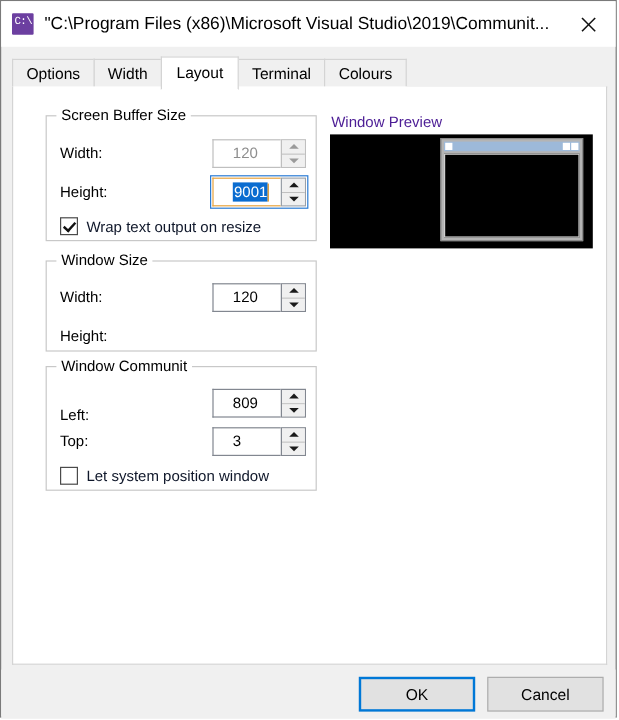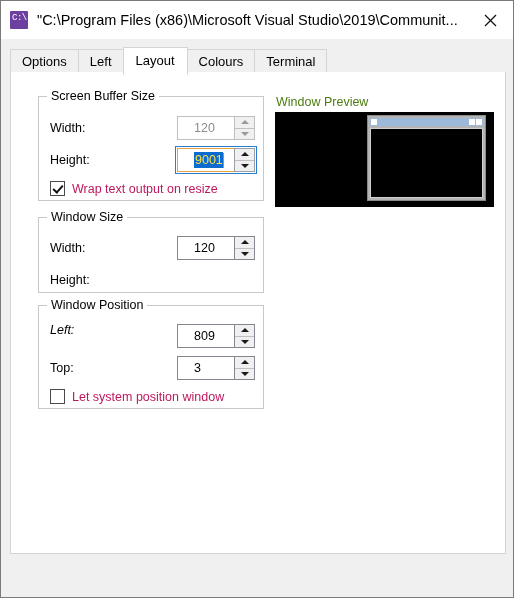--- a/index.html
+++ b/index.html
@@ -239,21 +239,21 @@
   .spin.focused .outer-focus {
     position: absolute;
     left: -2px; top: -2px;
     width: 82px; height: 28px;
     border: 1px solid #2a7bd4;
     box-sizing: border-box;
     pointer-events: none;
   }
   .sel-text {
     background: #0a6cd0;
-    color: #fde047;
+    color: #ffffff;
     padding: 1px 0px 1px 1px;
   }
   .caret {
     display: inline-block;
     width: 1px;
     height: 15px;
     background: #d88a17;
     vertical-align: middle;
     margin-left: 0px;
   }
@@ -280,29 +280,29 @@
     left: 4px;
     top: 1px;
     width: 4px;
     height: 8px;
     border: solid #111111;
     border-width: 0 2px 2px 0;
     transform: rotate(42deg);
   }
   .cb-label {
     font-size: 12.5px;
-    color: #be185d;
+    color: #0f172a;
     white-space: nowrap;
   }
 
   
   .preview-title {
     position: absolute;
     font-size: 12.5px;
-    color: #4d7c0f;
+    color: #4c1d95;
     text-align: center;
   }
   .preview-screen {
     position: absolute;
     background: #000000;
   }
   .mini-window {
     position: absolute;
     background: #b4b4b4;
     border: 1px solid #8a8a8a;
@@ -371,24 +371,24 @@
         <line x1="1" y1="1" x2="12" y2="12" stroke="#111" stroke-width="1.3"></line>
         <line x1="12" y1="1" x2="1" y2="12" stroke="#111" stroke-width="1.3"></line>
       </svg>
     </div>
   </div>
 
   <div class="tabstrip">
     <div class="tabline"></div>
     <div class="tabs">
       <div class="tab">Options</div>
-      <div class="tab">Left</div>
+      <div class="tab">Width</div>
       <div class="tab active">Layout</div>
+      <div class="tab">Terminal</div>
       <div class="tab">Colours</div>
-      <div class="tab">Terminal</div>
     </div>
   </div>
 
   <div class="panel">
 
     <div class="group" style="left:27px; top:24px; width:226px; height:105px;">
       <span class="group-title">Screen Buffer Size</span>
 
       <div class="row" style="left:11px; top:19px;">
         <span class="row-label">Width:</span>
@@ -447,23 +447,23 @@
             </div>
         </div>
       </div>
 
       <div class="row" style="left:11px; top:50px;">
         <span class="row-label">Height:</span>
       </div>
     </div>
 
     <div class="group" style="left:27px; top:233px; width:226px; height:104px;">
-      <span class="group-title">Window Position</span>
-
-      <div class="row" style="left:11px; top:12px;font-style:italic;">
+      <span class="group-title">Window Communit</span>
+
+      <div class="row" style="left:11px; top:28px;">
         <span class="row-label">Left:</span>
       </div>
       <div class="spin" style="left:138px; top:18px;">
         <div class="field">809</div>
         <div class="buttons">
           <div class="up">
               <span class="tri-up"></span>
             </div>
           <div class="dn">
               <span class="tri-dn"></span>
@@ -502,14 +502,18 @@
             <span class="mini-btn"></span>
             <span class="mini-btn"></span>
           </span>
         </div>
         <div class="mini-client" style="height:70px; margin-top:2px;"></div>
       </div>
     </div>
 
   </div>
 
+  <div class="footer">
+    <div class="btn default" style="left:298px; top:6px; width:97px;">OK</div>
+    <div class="btn" style="left:405px; top:6px; width:97px;">Cancel</div>
+  </div>
 
 </div>
 
 </body></html>

